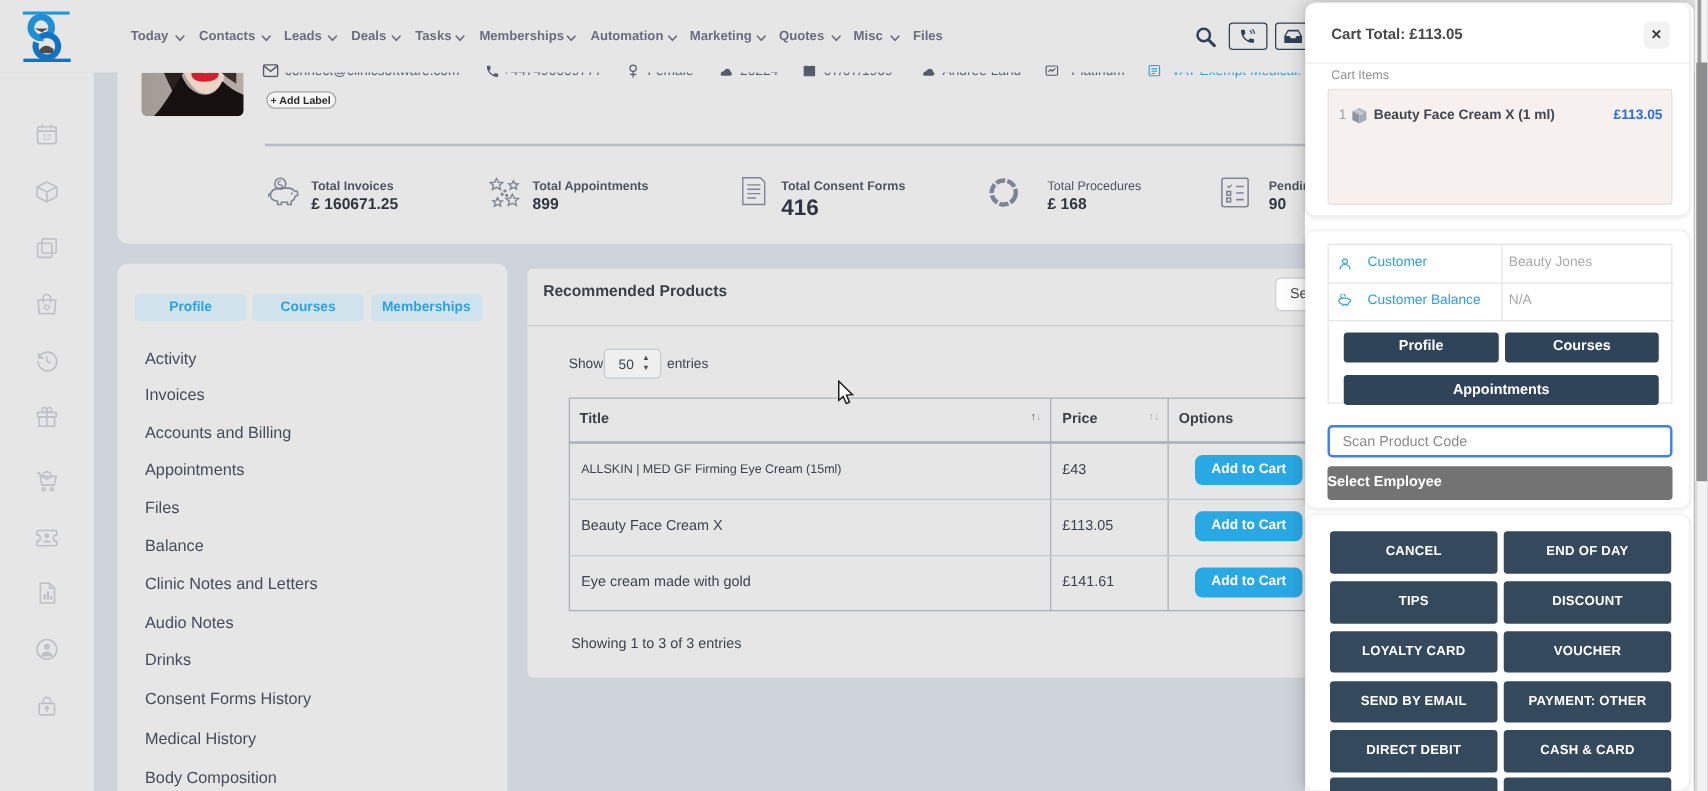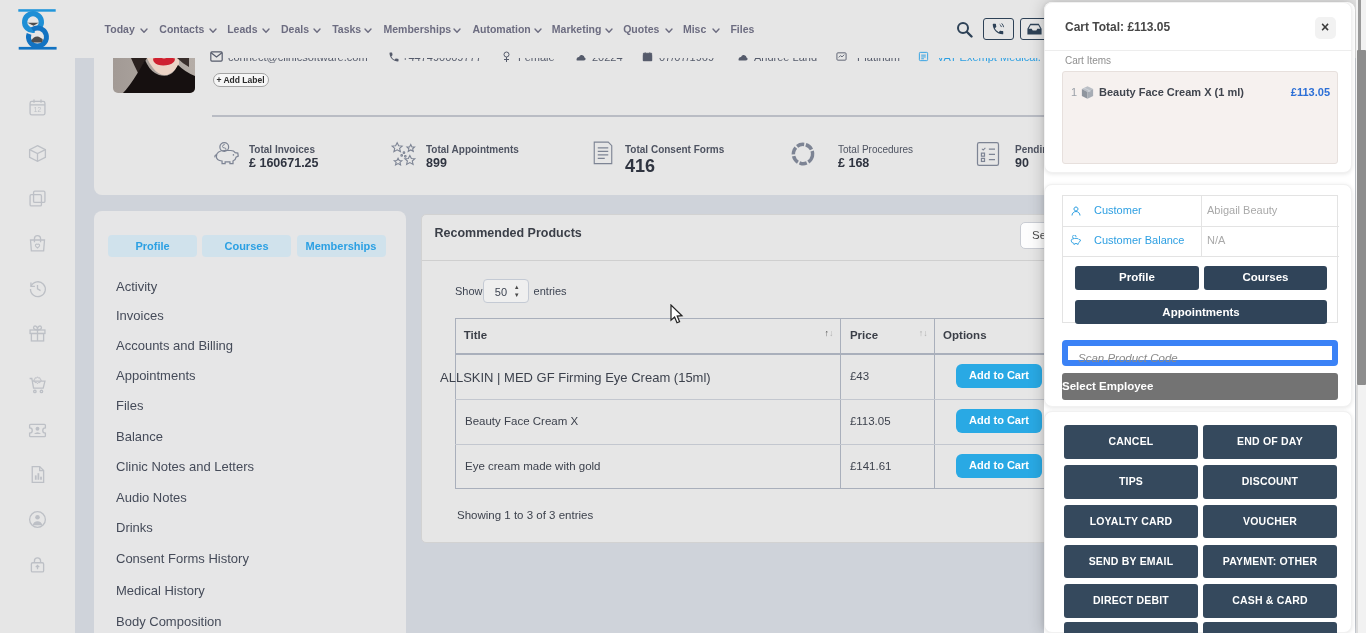--- a/index.html
+++ b/index.html
@@ -99,21 +99,21 @@
 <div class="abs" style="left:455.3px; top:398.8px; width:884px; height:1px; background:#c3c7cf;"></div>
 <div class="abs" style="left:455.3px; top:443.5px; width:884px; height:1px; background:#c3c7cf;"></div>
 
 <div class="abs" style="left:463.7px; top:328.5px; font-size:11.5px; font-weight:bold; color:#3b3f48;">Title</div>
 <div class="abs" style="left:849.9px; top:328.5px; font-size:11.5px; font-weight:bold; color:#3b3f48;">Price</div>
 <div class="abs" style="left:943.1px; top:328.5px; font-size:11.5px; font-weight:bold; color:#3b3f48;">Options</div>
 
 <div class="abs" style="left:824.4px; top:328px; font-size:9px; color:#555;">↑<span style="color:#b0b0b0;">↓</span></div>
 <div class="abs" style="left:918.8px; top:328px; font-size:9px; color:#b0b0b0;">↑↓</div>
 
-<div class="abs" style="left:440px; top:370px; font-size:13px; color:#3d424d;">ALLSKIN | MED GF Firming Eye Cream (15ml)</div>
+<div class="abs" style="left:465px; top:370px; font-size:10px; color:#3d424d;">ALLSKIN | MED GF Firming Eye Cream (15ml)</div>
 <div class="abs" style="left:849.9px; top:370px; font-size:11.5px; color:#3d424d;">£43</div>
 <div class="abs" style="left:465px; top:414.8px; font-size:11.5px; color:#3d424d;">Beauty Face Cream X</div>
 <div class="abs" style="left:849.9px; top:414.8px; font-size:11.5px; color:#3d424d;">£113.05</div>
 <div class="abs" style="left:465px; top:459.7px; font-size:11.5px; color:#3d424d;">Eye cream made with gold</div>
 <div class="abs" style="left:849.9px; top:459.7px; font-size:11.5px; color:#3d424d;">£141.61</div>
 
 <div class="abs" style="left:956px; top:364.4px; width:86px; height:23.6px; background:#29a9e4; border-radius:6px; color:#fff; font-size:11px; font-weight:bold; text-align:center; line-height:23.6px;">Add to Cart</div>
 <div class="abs" style="left:956px; top:409.1px; width:86px; height:23.6px; background:#29a9e4; border-radius:6px; color:#fff; font-size:11px; font-weight:bold; text-align:center; line-height:23.6px;">Add to Cart</div>
 <div class="abs" style="left:956px; top:454px; width:86px; height:23.6px; background:#29a9e4; border-radius:6px; color:#fff; font-size:11px; font-weight:bold; text-align:center; line-height:23.6px;">Add to Cart</div>
 
@@ -213,31 +213,31 @@
 
   <div class="abs" style="left:0; top:181.5px; width:308px; height:223px; background:#fff; border-radius:8px; box-shadow:0 1px 4px rgba(0,0,0,0.10); border:1px solid #f1f1f1;"></div>
   <div class="abs" style="left:18px; top:193px; width:276px; height:128px; border:1px solid #e3e3e3;">
     <div class="abs" style="left:0; top:29.5px; width:276px; height:1px; background:#e3e3e3;"></div>
     <div class="abs" style="left:0; top:59.5px; width:276px; height:1px; background:#e3e3e3;"></div>
     <div class="abs" style="left:137.5px; top:0; width:1px; height:59.5px; background:#e3e3e3;"></div>
     <svg class="abs" style="left:7px; top:9px;" width="12" height="12" viewBox="0 0 24 24">
         <path fill="none" stroke="#2d9fe2" stroke-width="2" d="M12,12 a4,4 0 1 0 -0.1,0 M4,21 c0,-4.4 3.6,-8 8,-8 c4.4,0 8,3.6 8,8"></path>
       </svg>
     <span class="abs" style="left:31px; top:8px; font-size:11px; color:#2d9fe2;">Customer</span>
-    <span class="abs" style="left:144px; top:8px; font-size:11px; color:#a9a9a9;">Abigail Beauty</span>
+    <span class="abs" style="left:144px; top:8px; font-size:11px; color:#a9a9a9;">Beauty Jones</span>
     <svg class="abs" style="left:6px; top:39px;" width="13" height="12" viewBox="0 0 26 22">
         <path fill="none" stroke="#2d9fe2" stroke-width="1.7" d="M4,11 q0,-5 7,-5 l5,0 q3,0 4,2 l2.5,0.5 l0.5,2.5 l-2,1 q-0.5,2.5 -2.5,3.5 l0,2 l-2.5,0 l0,-1.5 l-4,0 l0,1.5 l-2.5,0 l0,-2 q-5,-1 -5,-4.5 Z M10,6 a3.5,3.5 0 1 1 4,-2.5"></path>
       </svg>
     <span class="abs" style="left:31px; top:38px; font-size:11px; color:#2d9fe2;">Customer Balance</span>
     <span class="abs" style="left:144px; top:38px; font-size:11px; color:#a9a9a9;">N/A</span>
     <div class="abs" style="left:12px; top:70px; width:124px; height:23.5px; background:#304459; border-radius:3px; color:#fff; font-size:11.5px; font-weight:bold; text-align:center; line-height:23.5px;">Profile</div>
     <div class="abs" style="left:141px; top:70px; width:123px; height:23.5px; background:#304459; border-radius:3px; color:#fff; font-size:11.5px; font-weight:bold; text-align:center; line-height:23.5px;">Courses</div>
     <div class="abs" style="left:12px; top:104px; width:252px; height:24px; background:#304459; border-radius:3px; color:#fff; font-size:11.5px; font-weight:bold; text-align:center; line-height:24px;">Appointments</div>
   </div>
-  <div class="abs" style="left:18px; top:337.5px; width:276px; height:26px; background:#fff; border:6px solid #3b82f6; border-radius:4px; font-size:11.5px; color:#8a8a8a; line-height:24px; padding-left:10px;font-style:italic;">Scan Product Code</div>
+  <div class="abs" style="left:18px; top:337.5px; width:276px; height:26px; background:#fff; border:2px solid #3b82f6; border-radius:4px; font-size:11.5px; color:#8a8a8a; line-height:24px; padding-left:10px;">Scan Product Code</div>
   <div class="abs" style="left:18px; top:371px; width:276px; height:27px; background:#737373; border-radius:3px; color:#fff; font-size:11.5px; font-weight:bold; line-height:27px; ">Select Employee</div>
 
   <div class="abs" style="left:0; top:409px; width:308px; height:222px; background:#fff; border-radius:8px; box-shadow:0 1px 4px rgba(0,0,0,0.10); border:1px solid #f1f1f1;"></div>
   <div class="abs dbtn" style="left:20px; top:423.4px;">CANCEL</div>
   <div class="abs dbtn" style="left:159px; top:423.4px;">END OF DAY</div>
   <div class="abs dbtn" style="left:20px; top:463.1px;">TIPS</div>
   <div class="abs dbtn" style="left:159px; top:463.1px;">DISCOUNT</div>
   <div class="abs dbtn" style="left:20px; top:502.8px;">LOYALTY CARD</div>
   <div class="abs dbtn" style="left:159px; top:502.8px;">VOUCHER</div>
   <div class="abs dbtn" style="left:20px; top:542.5px;">SEND BY EMAIL</div>

